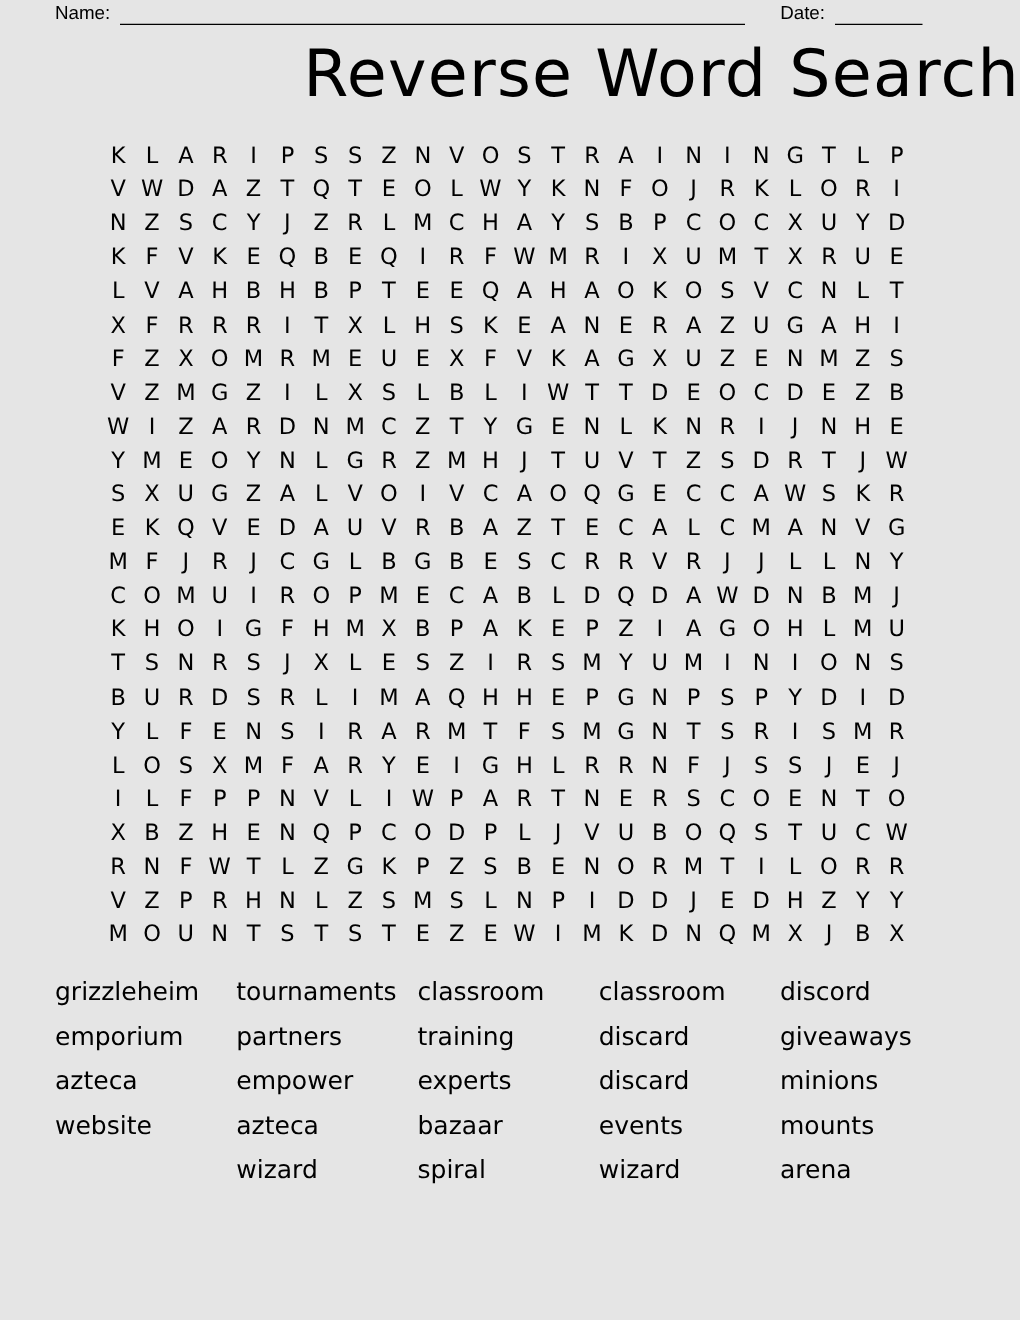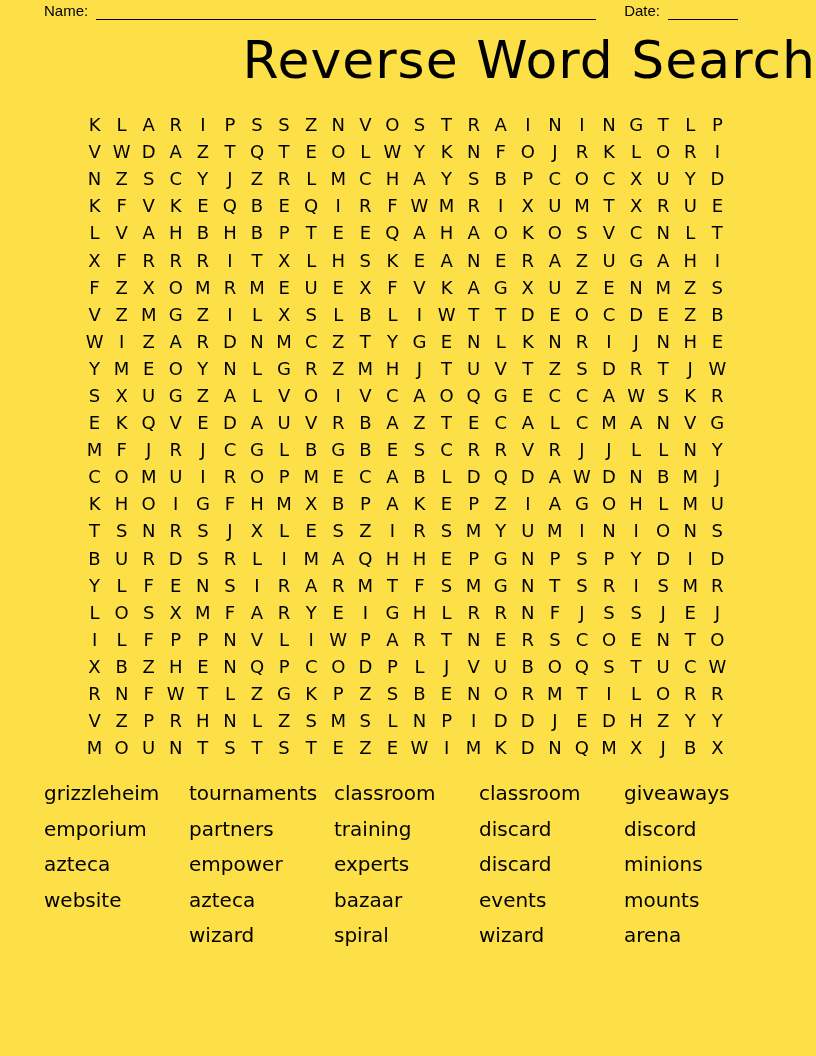--- a/index.html
+++ b/index.html
@@ -6,21 +6,21 @@
   html, body {
     width: 816px; height: 1056px;
     background: #ffffff;
     color: #000000;
     font-family: "DejaVu Sans", sans-serif;
     overflow: hidden;
   }
   .page {
     position: relative;
     width: 816px; height: 1056px;
-    background: #fde047;
+    background: #e5e5e5;
   }
 
   
   .header-row {
     position: absolute;
     top: 2px; left: 44px; right: 78px;
     display: flex;
     align-items: flex-end;
     font-family: "Liberation Sans", sans-serif;
     font-size: 15px;
@@ -749,21 +749,21 @@
         <div class="word">spiral</div>
       </div>
       <div class="word-col">
         <div class="word">classroom</div>
         <div class="word">discard</div>
         <div class="word">discard</div>
         <div class="word">events</div>
         <div class="word">wizard</div>
       </div>
       <div class="word-col">
+        <div class="word">discord</div>
         <div class="word">giveaways</div>
-        <div class="word">discord</div>
         <div class="word">minions</div>
         <div class="word">mounts</div>
         <div class="word">arena</div>
       </div>
     </div>
 
 </div>
 
 </body></html>

